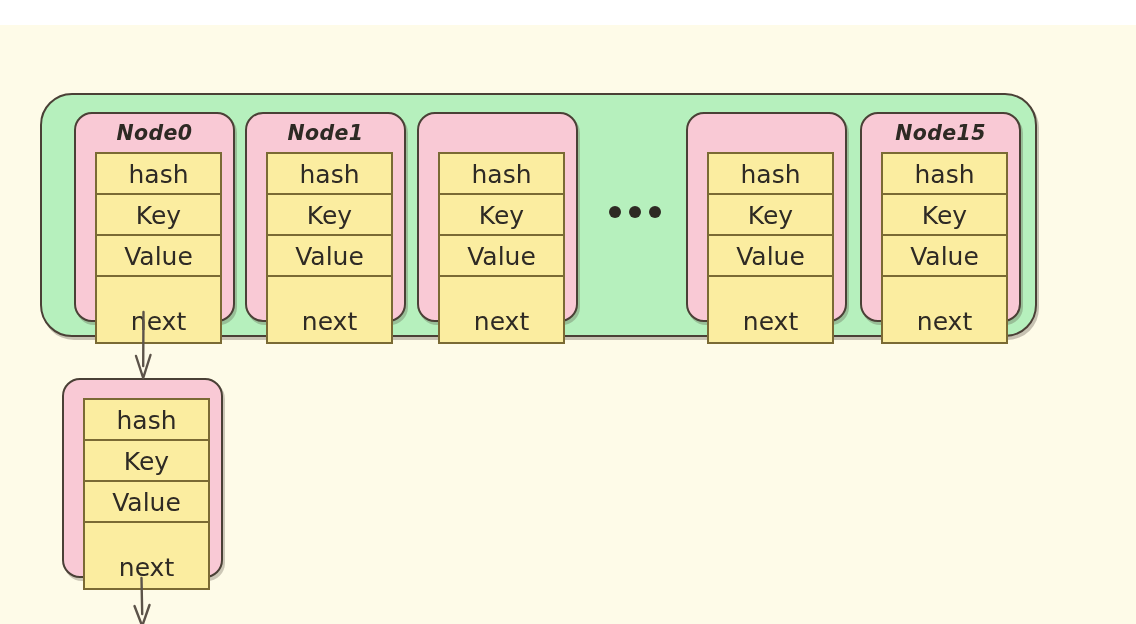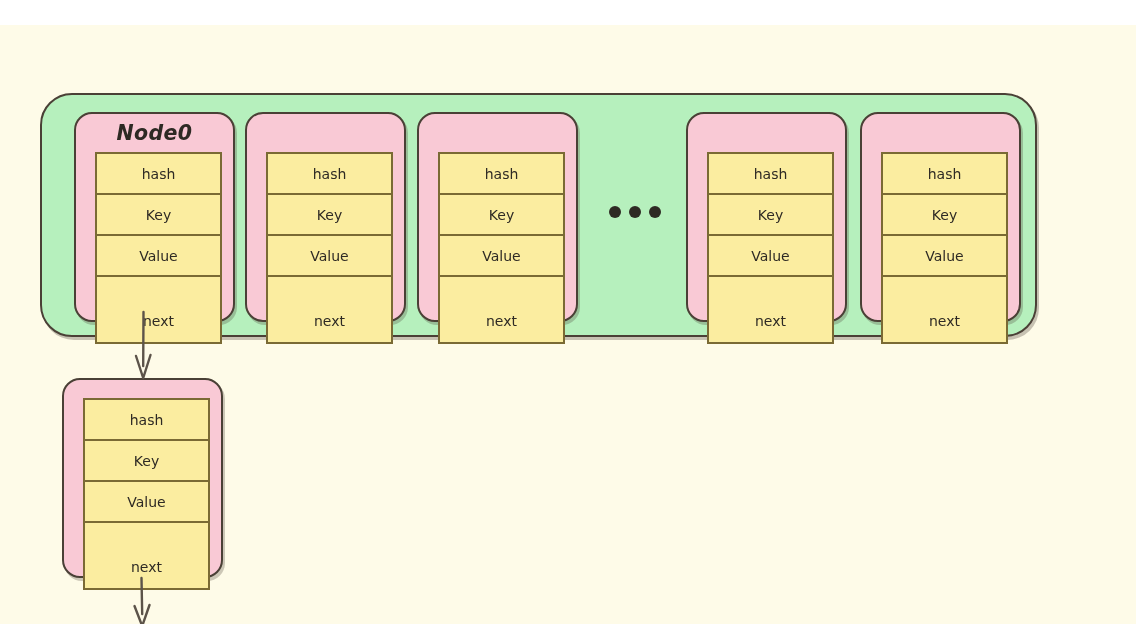--- a/index.html
+++ b/index.html
@@ -84,21 +84,21 @@
     width: 127px;
     border: 2px solid #7a6a34;
     box-sizing: border-box;
     background: #fbeda0;
   }
   .field-row {
     height: 41px;
     line-height: 41px;
     text-align: center;
     font-family: "DejaVu Sans", sans-serif;
-    font-size: 14px;
+    font-size: 25px;
     color: #2e2a24;
     background: #fbeda0;
     border-bottom: 2px solid #7a6a34;
     box-sizing: border-box;
     white-space: nowrap;
   }
   .field-row:last-child {
     border-bottom: none;
     margin-top: 24px;
   }
@@ -160,20 +160,21 @@
       <div class="node-title">Node0</div>
       <div class="field-stack">
         <div class="field-row">hash</div>
         <div class="field-row">Key</div>
         <div class="field-row">Value</div>
         <div class="field-row">next</div>
       </div>
     </div>
 
     <div class="node-card" style="left:203px;">
+      <div class="node-title">Node1</div>
       <div class="field-stack">
         <div class="field-row">hash</div>
         <div class="field-row">Key</div>
         <div class="field-row">Value</div>
         <div class="field-row">next</div>
       </div>
     </div>
 
     <div class="node-card" style="left:375px;">
       <div class="field-stack">
@@ -187,20 +188,21 @@
     <div class="node-card" style="left:644px;">
       <div class="field-stack">
         <div class="field-row">hash</div>
         <div class="field-row">Key</div>
         <div class="field-row">Value</div>
         <div class="field-row">next</div>
       </div>
     </div>
 
     <div class="node-card" style="left:818px;">
+      <div class="node-title">Node15</div>
       <div class="field-stack">
         <div class="field-row">hash</div>
         <div class="field-row">Key</div>
         <div class="field-row">Value</div>
         <div class="field-row">next</div>
       </div>
     </div>
 
   </div>
 

